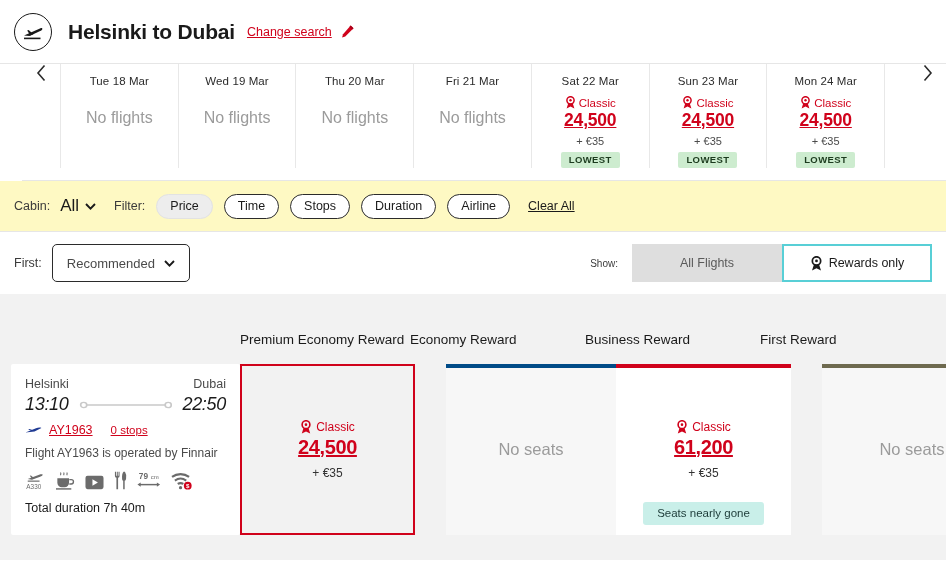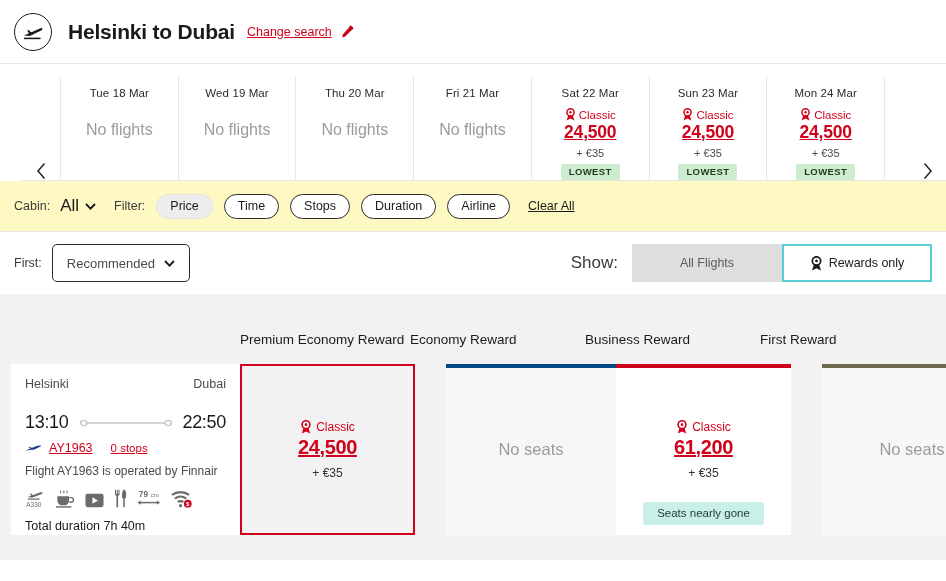--- a/index.html
+++ b/index.html
@@ -34,21 +34,21 @@
   }
   .change-search {
     font-size: 12.5px; color: #d0021b; text-decoration: underline;
     margin-left: 12px; cursor: pointer; white-space: nowrap;
   }
   .pencil-icon { margin-left: 8px; display:inline-flex; align-items:center; }
 
   
   .carousel {
     position: relative; height: 117px;
-    display: flex; align-items: flex-end;
+    display: flex; align-items: flex-start;
     background: #ffffff;
     border-bottom: 1px solid #e6e6e6;
     margin-left: 22px;
   }
   .car-arrow {
     width: 38px; flex: 0 0 38px;
     display: flex; align-items: center; justify-content: center;
     cursor: pointer; color: #333; background:#fff;
   }
   .car-arrow svg { display:block; }
@@ -112,21 +112,21 @@
     padding: 0 14px; background:#fff;
   }
   .sort-label { font-size: 12.5px; color:#3a3a3a; margin-right: 10px; }
   .sort-select {
     border:1.3px solid #2b2b2b; border-radius:5px;
     height: 38px; padding: 0 14px;
     display:flex; align-items:center; gap:9px;
     font-size: 13px; color:#4a4a4a; cursor:pointer; background:#fff;
   }
   .show-wrap { margin-left:auto; display:flex; align-items:center; }
-  .show-label { font-size: 17px; color:#3a3a3a; margin-right: 14px; }
+  .show-label { font-size: 10px; color:#3a3a3a; margin-right: 14px; }
   .toggle-group { display:flex; align-items:stretch; }
   .tog {
     height: 38px; width: 150px;
     display:flex; align-items:center; justify-content:center; gap:6px;
     font-size: 12.5px; cursor:pointer;
   }
   .tog.off { background:#dedede; color:#5a5a5a; border:1px solid #dedede; }
   .tog.on  { background:#ffffff; color:#1a1a1a; border:2px solid #58cfd6; }
 
   
@@ -144,21 +144,21 @@
   .col-head.c3 { width: 175px; }
   .col-head.c4 { width: 180px; }
 
   .row { display:flex; align-items:stretch; height: 171px; }
   .flight-card {
     width: 229px; flex:0 0 229px; background:#ffffff;
     margin-left: 11px; padding: 13px 14px 0 14px;
     border-radius: 2px;
   }
   .fc-cities { display:flex; justify-content:space-between; font-size:12.5px; color:#4a4a4a; }
-  .fc-times { display:flex; justify-content:space-between; align-items:center; margin-top: 21px; }
+  .fc-times { display:flex; justify-content:space-between; align-items:center; margin-top: 3px; font-style: italic; }
   .fc-time { font-size: 18px; color:#1a1a1a; letter-spacing:-0.3px; }
   .fc-bar { flex:1 1 auto; display:flex; align-items:center; margin: 0 10px; }
   .fc-bar svg { width:100%; height: 10px; display:block; }
   .fc-flight { display:flex; align-items:center; margin-top: 8px; gap: 7px; }
   .fc-airlineicon { display:inline-flex; }
   .fc-code { font-size:12.5px; color:#d0021b; text-decoration: underline; cursor:pointer; }
   .fc-stops { font-size:11.5px; color:#d0021b; text-decoration: underline; margin-left: 11px; cursor:pointer; }
   .fc-oper { font-size:12px; color:#4a4a4a; margin-top: 9px; }
   .fc-amen { display:flex; align-items:flex-end; gap: 10px; margin-top: 10px; height: 20px; }
   .fc-amen svg { display:block; }

